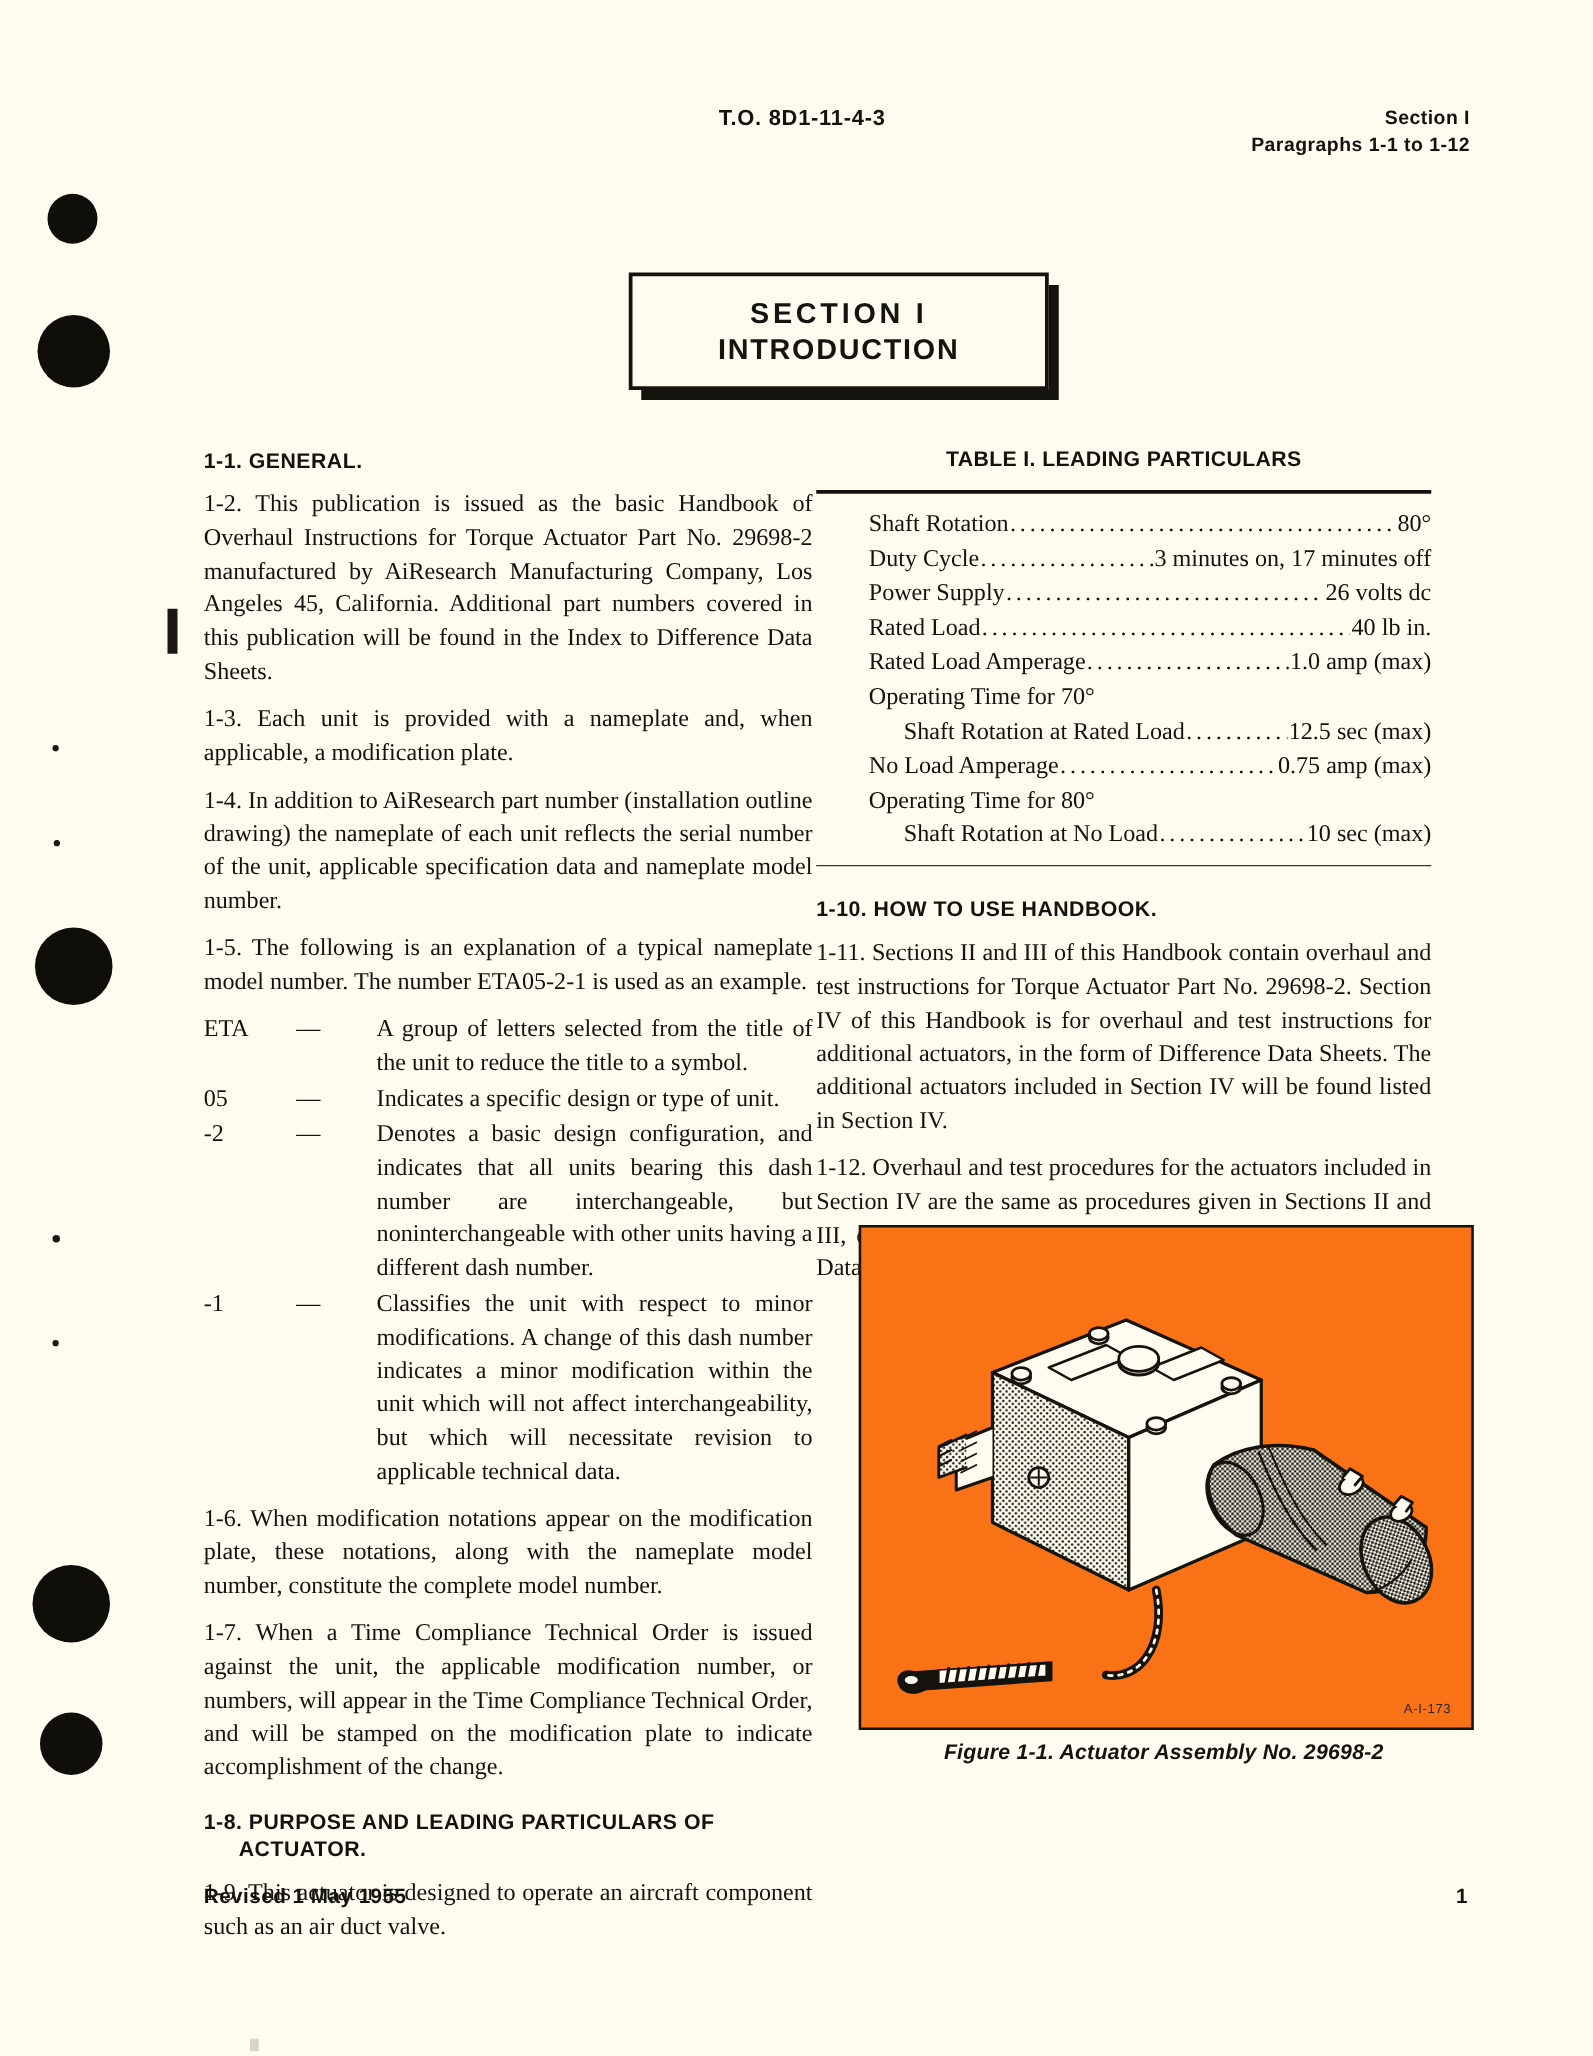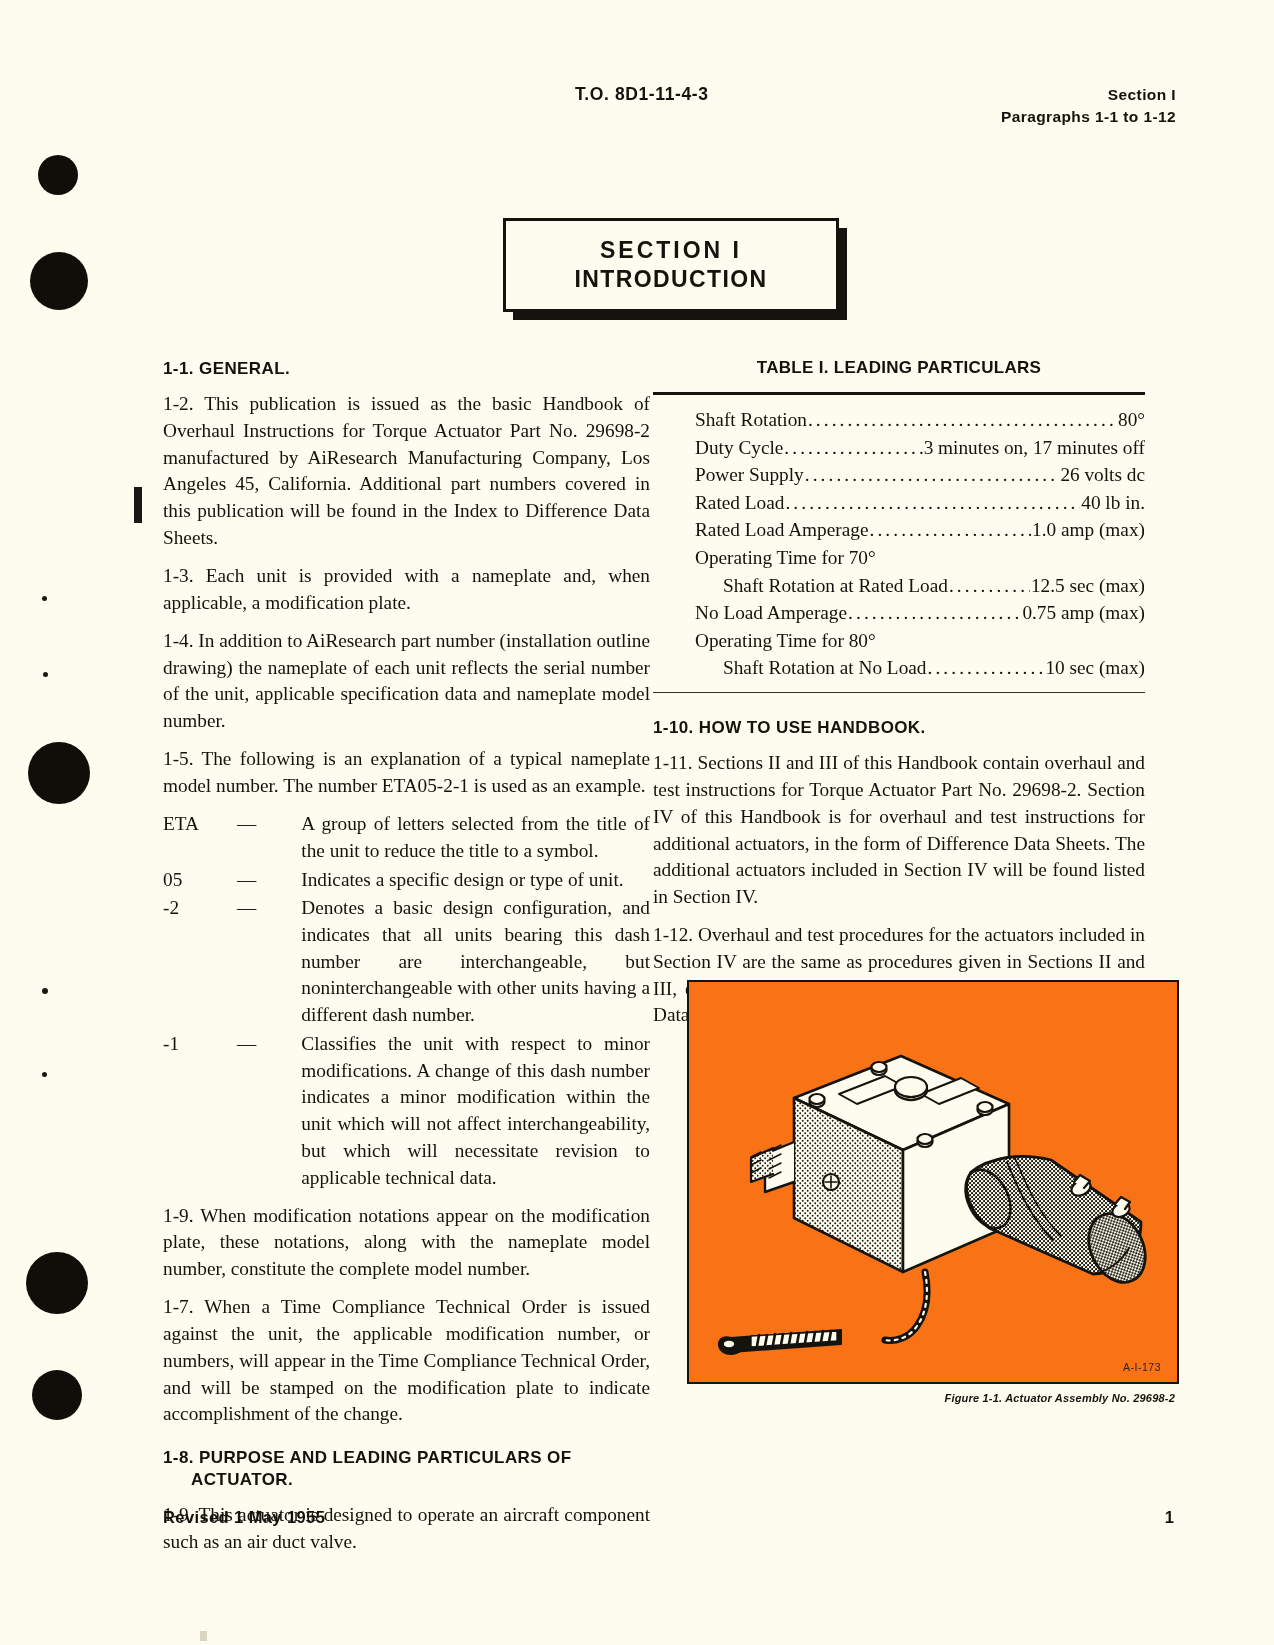--- a/index.html
+++ b/index.html
@@ -109,23 +109,23 @@
     border:2.6px solid #15130d;background:#f97316;
     overflow:hidden;
   }
   .figid{
     position:absolute;right:16px;bottom:9px;
     font-family:"Liberation Sans","DejaVu Sans",sans-serif;
     font-size:10.5px;letter-spacing:.5px;color:#2a261d;
   }
   .figcap{
     position:absolute;left:687px;top:1392px;width:488px;
-    text-align:right;
-    font-family:"Liberation Sans","DejaVu Sans",sans-serif;
-    font-weight:bold;font-style:italic;font-size:11px;letter-spacing:.2px;
+    text-align:center;
+    font-family:"Liberation Sans","DejaVu Sans",sans-serif;
+    font-weight:bold;font-style:italic;font-size:17px;letter-spacing:.2px;
   }
 
   
   .foot-left{
     position:absolute;left:163px;top:1508px;
     font-family:"Liberation Sans","DejaVu Sans",sans-serif;
     font-weight:bold;font-size:16.5px;letter-spacing:.4px;
   }
   .foot-right{
     position:absolute;right:100px;top:1508px;
@@ -191,21 +191,21 @@
         <span class="dash">—</span>
         <span class="val">Denotes a basic design configuration, and indicates that all units bearing this dash number are interchangeable, but noninterchangeable with other units having a different dash number.</span>
       </div>
       <div class="defrow indent1">
         <span class="key">-1</span>
         <span class="dash">—</span>
         <span class="val">Classifies the unit with respect to minor modifications. A change of this dash number indicates a minor modification within the unit which will not affect interchangeability, but which will necessitate revision to applicable technical data.</span>
       </div>
     </div>
 
-    <p class="bd">1-9. When modification notations appear on the modification plate, these notations, along with the nameplate model number, constitute the complete model number.</p>
+    <p class="bd">1-6. When modification notations appear on the modification plate, these notations, along with the nameplate model number, constitute the complete model number.</p>
     <p class="bd">1-7. When a Time Compliance Technical Order is issued against the unit, the applicable modification number, or numbers, will appear in the Time Compliance Technical Order, and will be stamped on the modification plate to indicate accomplishment of the change.</p>
 
     <h3 class="hd sp">
       <span>1-8. PURPOSE AND LEADING PARTICULARS OF</span><br>
       <span style="display:inline-block;margin-left:28px">ACTUATOR.</span>
     </h3>
 
     <p class="bd">1-9. This actuator is designed to operate an aircraft component such as an air duct valve.</p>
   </div>
 

